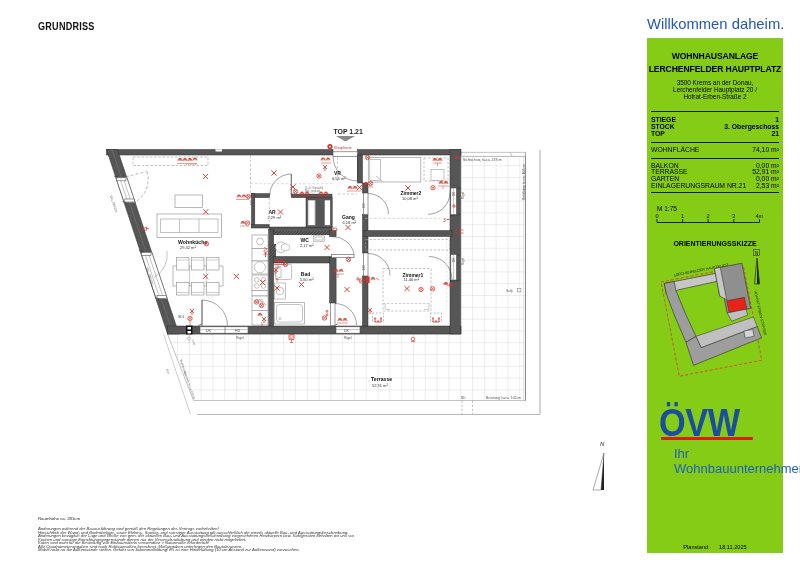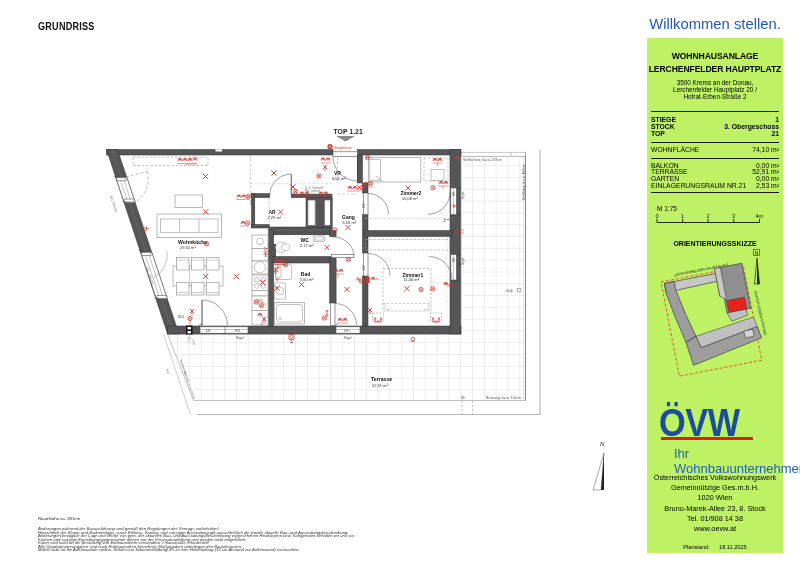--- a/index.html
+++ b/index.html
@@ -1,19 +1,19 @@
 <!DOCTYPE html>
 <html><head>
 <meta charset="utf-8">
 <style>
   html,body{margin:0;padding:0;background:#fff;}
   body{width:800px;height:566px;position:relative;font-family:"Liberation Sans",sans-serif;overflow:hidden;}
   .abs{position:absolute;}
   #plansvg{position:absolute;left:0;top:0;}
-  .side{position:absolute;left:647px;top:38px;width:136px;height:515px;background:#bef264;}
+  .side{position:absolute;left:647px;top:38px;width:136px;height:515px;background:#84cc16;}
   .srow{position:absolute;left:4px;right:4px;font-size:6.8px;color:#000;}
   .lbl{float:left;font-weight:bold;}
   .val{float:right;font-weight:bold;}
   .vall{float:right;}
   .lbll{float:left;}
   .hr{position:absolute;left:4px;right:4px;border-top:1px solid #1a1a1a;height:0;}
 </style>
 </head>
 <body>
 
@@ -897,26 +897,25 @@
 
     <text x="107" y="47" font-size="3.6" fill="#222" transform="rotate(77 107 47)">HOFRAT-ERBEN-STRASSE</text>
   </svg>
 
   <div class="abs" style="left:12px;top:365px;font-size:39px;font-weight:bold;color:#1b4e9e;letter-spacing:-0.5px;line-height:39px;transform:scale(0.88,1);transform-origin:left top;">ÖVW</div>
 
   <div class="abs" style="left:14px;top:399px;width:92px;height:2.6px;background:#dd1c1c;"></div>
 
   <div class="abs" style="left:27px;top:408px;font-size:13px;color:#2060bc;">Ihr Wohnbauunternehmen</div>
 
-  <div class="srow" style="top:435px;text-align:center;font-size:7.3px;line-height:10.2px;">Österreichisches Volkswohnungswerk<br>Gemeinnützige Ges.m.b.H.<br>1020 Wien<br>Bruno-Marek-Allee 23, 8. Stock<br>Tel. 01/908 14 38<br>www.oevw.at</div>
 
   <div class="srow" style="top:506px;text-align:center;font-size:5.6px;">Planstand:&nbsp;&nbsp;&nbsp;&nbsp;&nbsp;&nbsp;18.11.2025</div>
 </div>
 
-<div class="abs" style="left:647px;top:16px;width:136px;text-align:center;font-size:14.8px;color:#2457b8;white-space:nowrap;">Willkommen stellen.</div>
+<div class="abs" style="left:647px;top:16px;width:136px;text-align:center;font-size:14.8px;color:#2457b8;white-space:nowrap;">Willkommen daheim.</div>
 
 <div class="abs" style="left:38px;top:516px;font-size:4.3px;color:#222;">Raumhöhe ca. 281cm</div>
 
 <div class="abs" style="left:38px;top:527px;font-size:4.2px;line-height:3.55px;font-style:italic;color:#333;white-space:nowrap;">
 Änderungen während der Bauausführung sind gemäß den Regelungen des Vertrags vorbehalten!<br>
 Hinsichtlich der Wand- und Bodenbeläge, sowie Elektro-, Sanitär- und sonstiger Ausstattung gilt ausschließlich die jeweils aktuelle Bau- und Ausstattungsbeschreibung.<br>
 Änderungen bezüglich der Lage und Größe von gem. der aktuellen Bau- und Ausstattungsbeschreibung vorgesehenen Heizkörpern bzw. Kühlgeräten behalten wir uns vor.<br>
 Küchen und sonstige Einrichtungsgegenstände dienen nur der Veranschaulichung und werden nicht mitgeliefert.<br>
 Koten sind nicht für die Bestellung von Einbaumöbeln verwendbar &gt; Naturmaße erforderlich!<br>
 Alle Quadratmeterangaben sind nach Rohbaumaßen berechnet. Maßangaben unterliegen den Bautoleranzen.<br>

